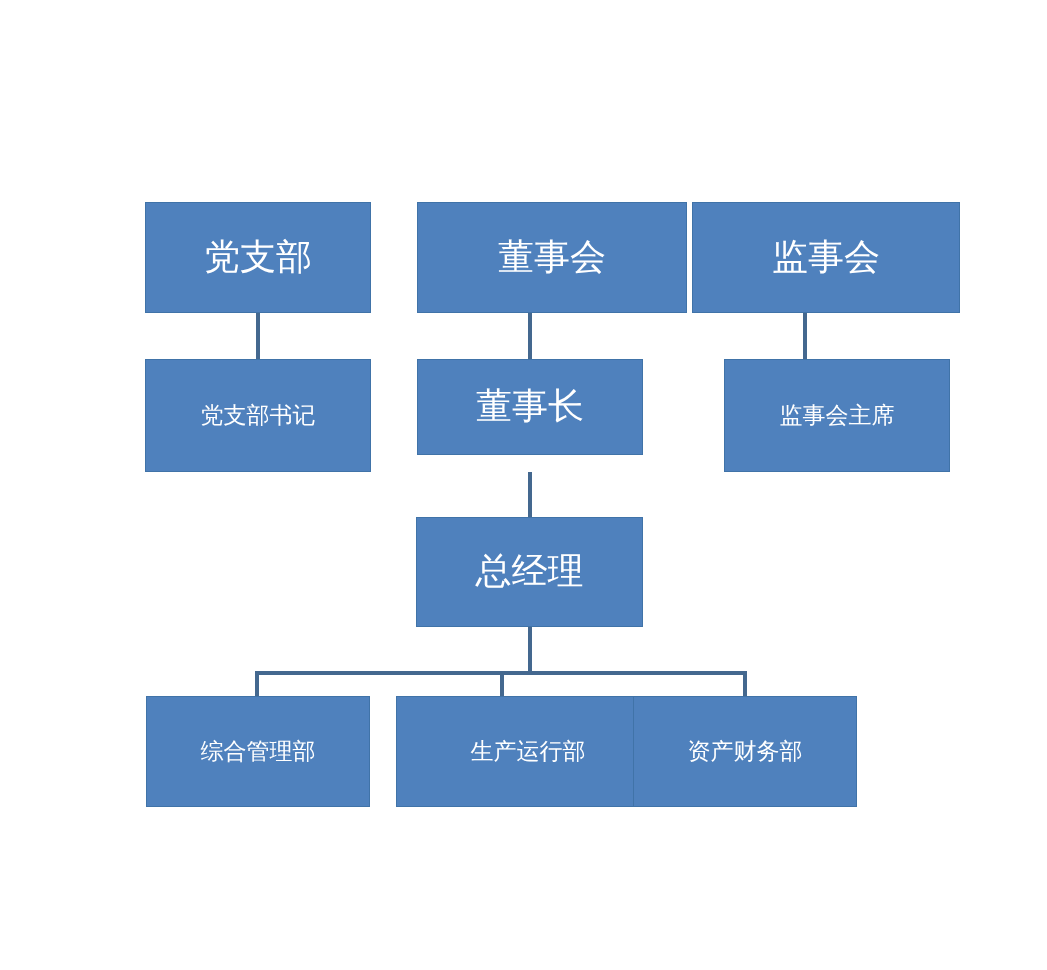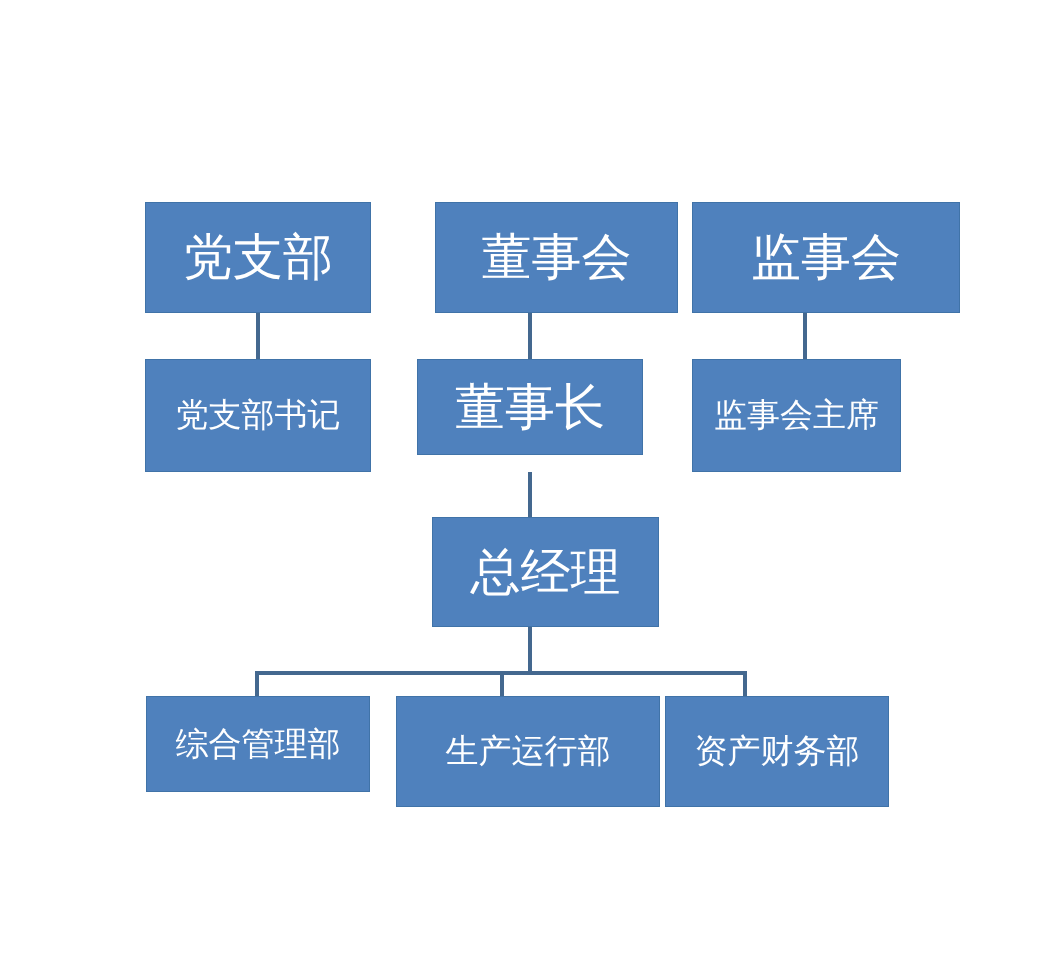--- a/index.html
+++ b/index.html
@@ -22,56 +22,56 @@
   svg.connectors{position:absolute;left:0;top:0;width:1047px;height:970px;}
   svg.connectors line{stroke:var(--connector);stroke-width:4;}
   .node{
     position:absolute;
     box-sizing:border-box;
     background:var(--node-fill);
     border:1px solid var(--node-border);
     color:var(--node-text);
     display:flex;align-items:center;justify-content:center;
     text-align:center;
-    font-size:50px;
+    font-size:36px;
     line-height:1.1;
     white-space:nowrap;
   }
-  .node.small{font-size:33px;}
+  .node.small{font-size:23px;}
 </style>
 </head>
 <body>
 
 <div class="stage">
 
   <svg class="connectors" viewBox="0 0 1047 970">
     <line x1="258" y1="313" x2="258" y2="360"></line>
     <line x1="530" y1="313" x2="530" y2="360"></line>
     <line x1="805" y1="313" x2="805" y2="360"></line>
     <line x1="530" y1="472" x2="530" y2="518"></line>
     <line x1="530" y1="627" x2="530" y2="675"></line>
     <line x1="255" y1="673" x2="747" y2="673"></line>
     <line x1="257" y1="671" x2="257" y2="697"></line>
     <line x1="502" y1="673" x2="502" y2="697"></line>
     <line x1="745" y1="671" x2="745" y2="697"></line>
   </svg>
 
   <div class="node" style="left:145px;top:202px;width:226px;height:111px;">党支部</div>
 
-  <div class="node" style="left:435px;top:202px;width:243px;height:111px;">董事会</div>
+  <div class="node" style="left:417px;top:202px;width:270px;height:111px;">董事会</div>
 
   <div class="node" style="left:692px;top:202px;width:268px;height:111px;">监事会</div>
 
   <div class="node small" style="left:145px;top:359px;width:226px;height:113px;">党支部书记</div>
 
   <div class="node" style="left:417px;top:359px;width:226px;height:96px;">董事长</div>
 
-  <div class="node small" style="left:692px;top:359px;width:209px;height:113px;">监事会主席</div>
+  <div class="node small" style="left:724px;top:359px;width:226px;height:113px;">监事会主席</div>
 
-  <div class="node" style="left:416px;top:517px;width:227px;height:110px;margin-left:16px;">总经理</div>
+  <div class="node" style="left:416px;top:517px;width:227px;height:110px;">总经理</div>
 
-  <div class="node small" style="left:146px;top:696px;width:224px;height:96px;">综合管理部</div>
+  <div class="node small" style="left:146px;top:696px;width:224px;height:111px;">综合管理部</div>
 
   <div class="node small" style="left:396px;top:696px;width:264px;height:111px;">生产运行部</div>
 
-  <div class="node small" style="left:633px;top:696px;width:224px;height:111px;margin-left:32px;">资产财务部</div>
+  <div class="node small" style="left:633px;top:696px;width:224px;height:111px;">资产财务部</div>
 
 </div>
 
 </body></html>

